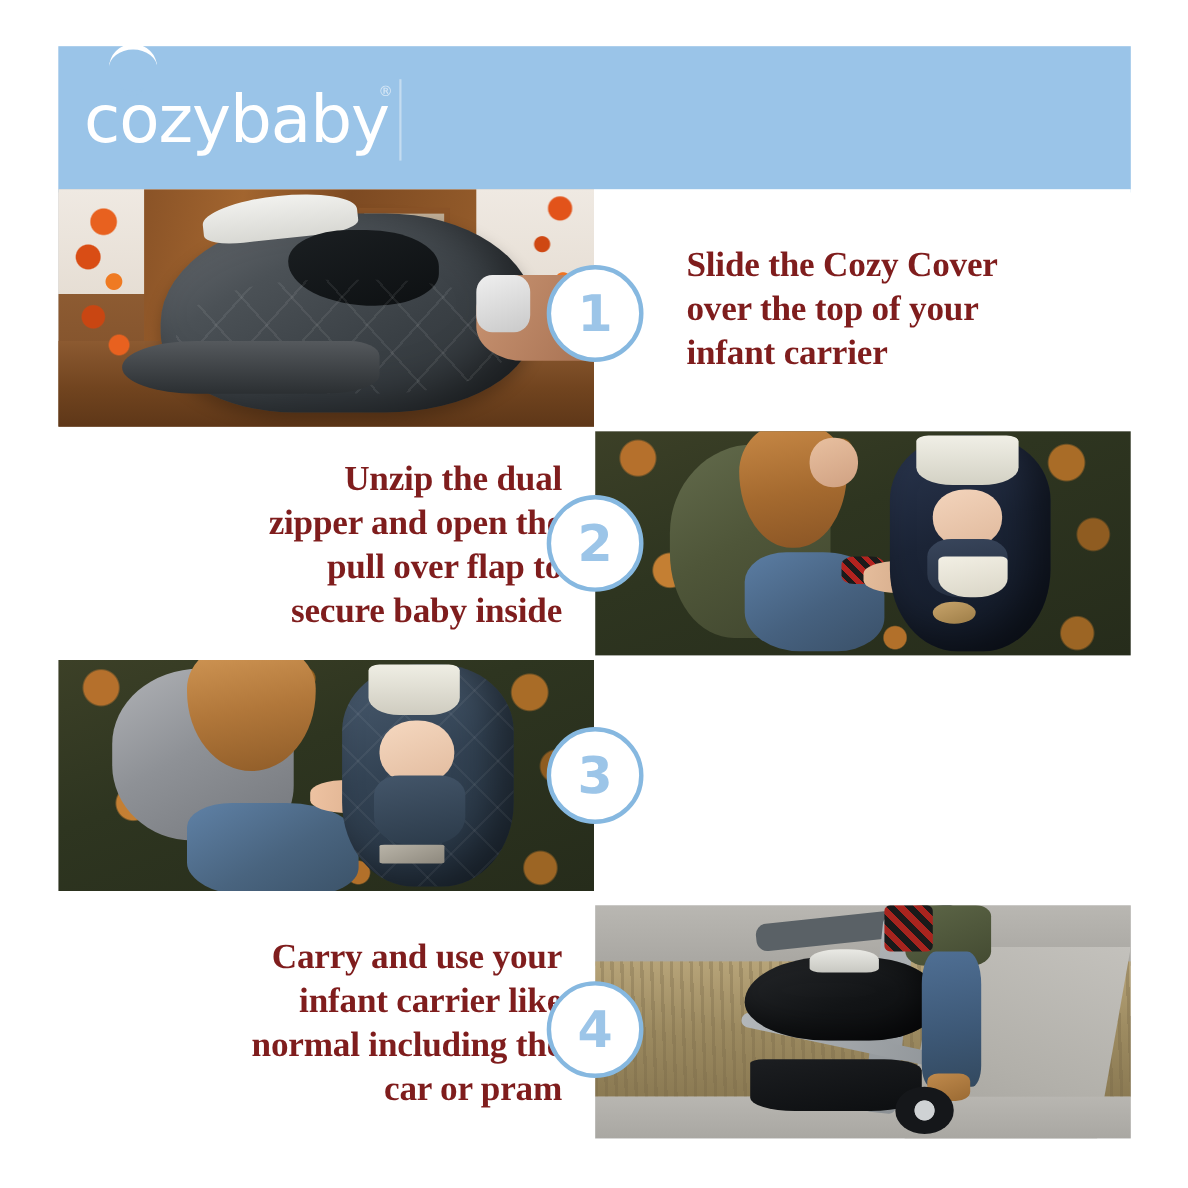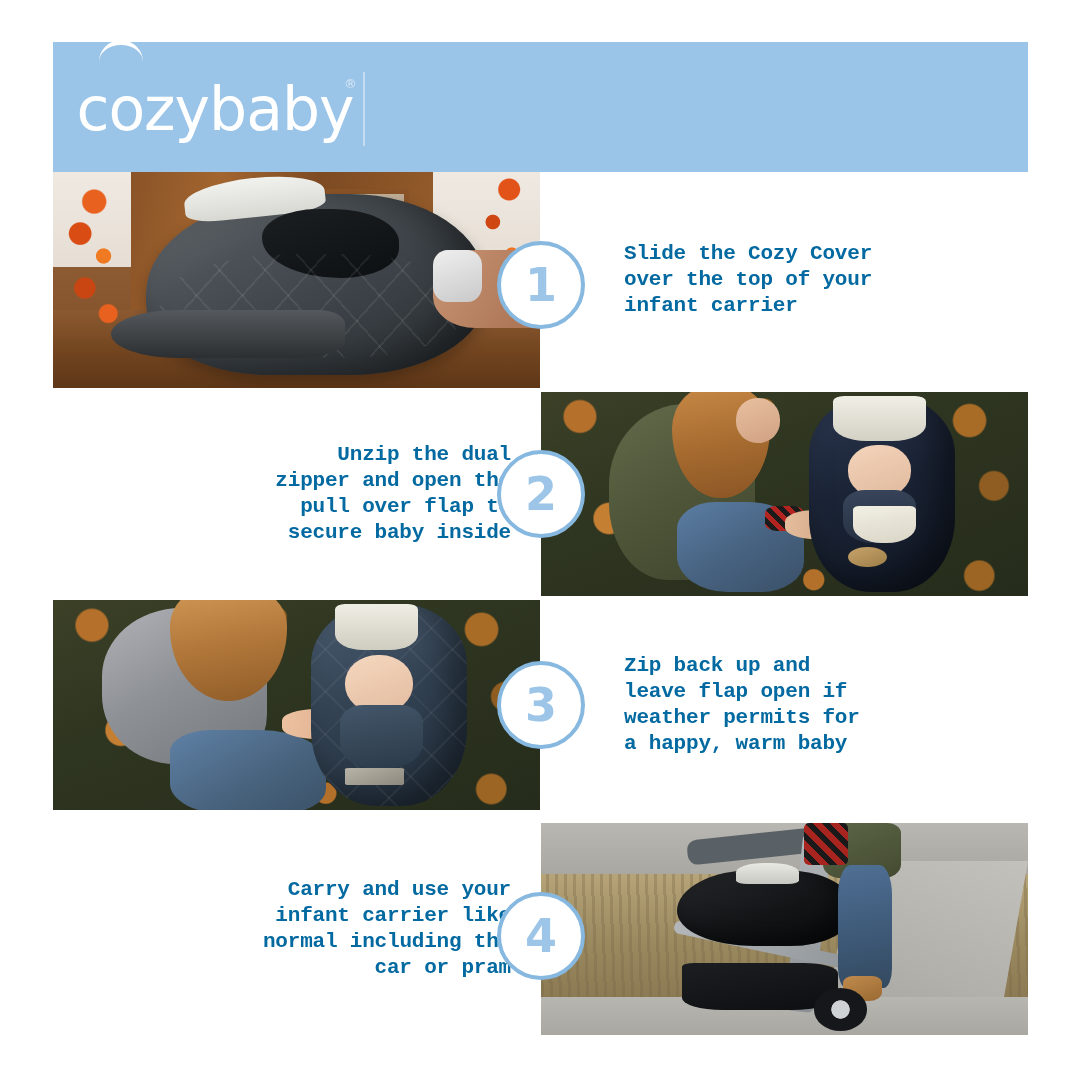--- a/index.html
+++ b/index.html
@@ -133,23 +133,23 @@
     padding: 0 26px 0 84px;
     width: 100%;
     box-sizing: border-box;
   }
   .copy.align-right .copy-inner {
     padding: 0 30px 0 26px;
     text-align: right;
   }
 
   .step-text {
-    color: #0369a1;
-    font-family: Liberation Mono, monospace;
-    font-size: 21px;
+    color: #7f1d1d;
+    font-family: Liberation Serif, serif;
+    font-size: 32px;
     font-weight: 700;
     line-height: 1.25;
     letter-spacing: -0.2px;
     white-space: pre-line;
     margin: 0;
   }
 
   
   .badge {
     position: absolute;
@@ -406,28 +406,20 @@
       <div class="r3-hair"></div>
       <div class="r3-jeans"></div>
       <div class="r3-arm"></div>
       <div class="r3-cover"></div>
       <div class="r3-quilt"></div>
       <div class="r3-flap"></div>
       <div class="r3-babyface"></div>
       <div class="r3-babytorso"></div>
       <div class="r3-patch"></div>
     </div>
-    <div class="copy">
-      <div class="copy-inner">
-        <p class="step-text">Zip back up and
-leave flap open if
-weather permits for
-a happy, warm baby</p>
-      </div>
-    </div>
   </div>
   <div class="badge" style="left:497px; top:661px;">
     <span class="badge-num">3</span>
   </div>
 
   <div class="step-row right-img" style="top:823px; height:212px;">
     <div class="photo">
       <div class="r4-road"></div>
       <div class="r4-grass"></div>
       <div class="r4-walk"></div>

